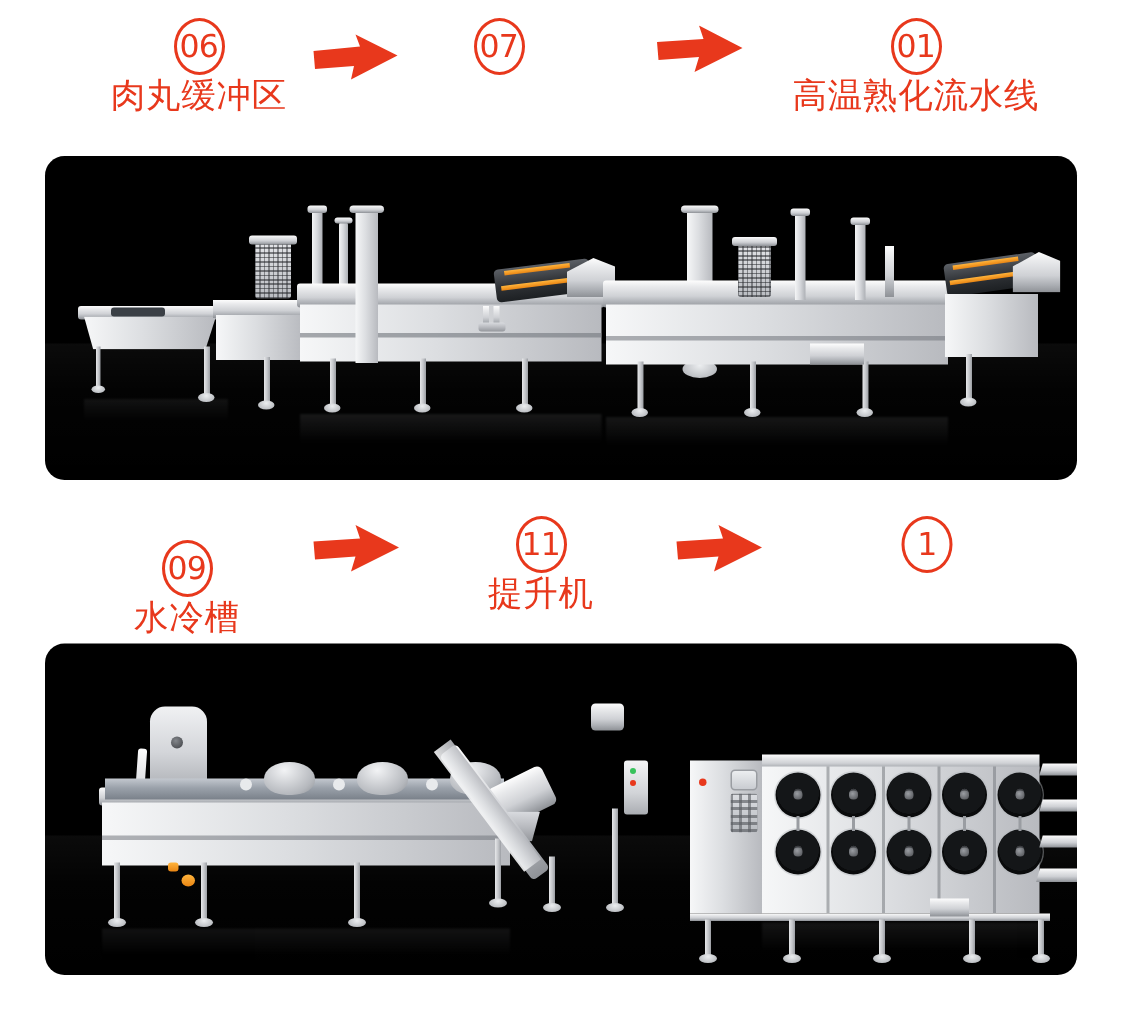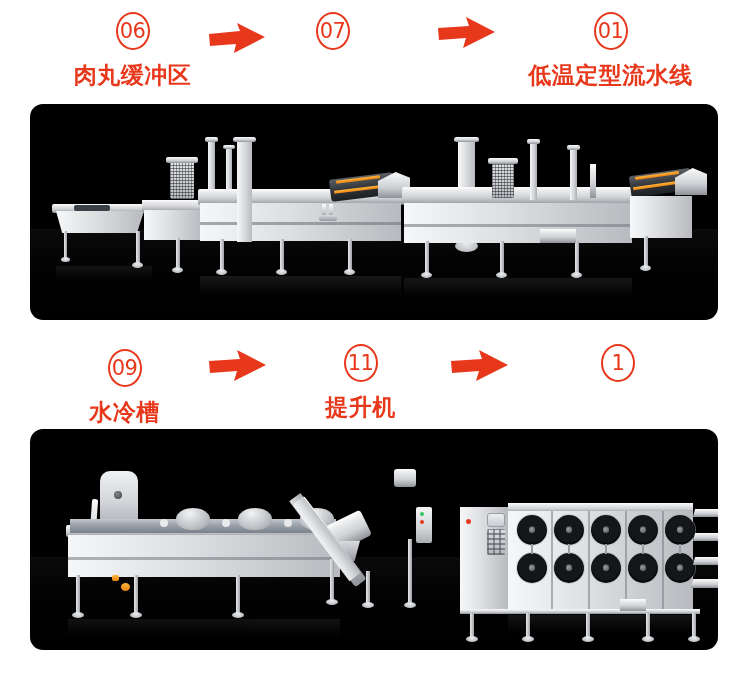--- a/index.html
+++ b/index.html
@@ -24,25 +24,25 @@
   .badge {
     width:34px; height:38px;
     border:2.4px solid #e8381c;
     border-radius:50%;
     display:flex; align-items:center; justify-content:center;
     font-size:21px; line-height:1;
     letter-spacing:-0.5px;
     font-family:"DejaVu Sans", "Liberation Sans", sans-serif;
   }
   .caption {
-    margin-top:13px;
+    margin-top:2px;
     font-size:23px;
     line-height:1.05;
     white-space:nowrap;
-    font-weight:700;
+    font-weight:400;
     letter-spacing:0.5px;
   }
 
   
   .arrow { position:absolute; width:60px; height:34px; }
   .arrow svg { display:block; width:100%; height:100%; }
 
   
   .panel {
     position:absolute;
@@ -164,21 +164,21 @@
     </div>
 
     <div class="arrow" style="left:437px; top:17px;">
       <svg viewBox="0 0 60 34" preserveAspectRatio="none" aria-hidden="true">
         <path d="M1 11 L32 9 L29 0 L58 15 L26 31 L29 21 L2 23 Z" fill="#e8381c"></path>
       </svg>
     </div>
 
     <div class="step" style="left:513px; top:12px; width:195px;">
       <div class="badge">01</div>
-      <div class="caption">低温定型流水线</div>
+      <div class="caption">高温熟化流水线</div>
     </div>
   </div>
 
   <div class="panel" id="panel-1">
     <div class="sr">肉丸缓冲区 / 低温定型流水线 / 高温熟化流水线 不锈钢生产线设备照片</div>
     <div class="scene">
 
       <div class="floor"></div>
 
       <div class="mp steel" style="left:22px; top:100px; width:96px; height:9px; border-radius:2px;"></div>
@@ -256,21 +256,21 @@
       <div class="mp foot" style="left:610px; top:161px; width:11px; height:6px;"></div>
 
       <div class="refl" style="left:170px; top:172px; width:201px; height:26px; opacity:.35;"></div>
       <div class="refl" style="left:374px; top:174px; width:228px; height:26px; opacity:.32;"></div>
       <div class="refl" style="left:26px; top:162px; width:96px; height:20px; opacity:.25;"></div>
     </div>
   </div>
 
   <div class="label-row row2">
 
-    <div class="step" style="left:72px; top:17px; width:105px;">
+    <div class="step" style="left:72px; top:28px; width:105px;">
       <div class="badge">09</div>
       <div class="caption">水冷槽</div>
     </div>
 
     <div class="arrow" style="left:208px; top:18px;">
       <svg viewBox="0 0 60 34" preserveAspectRatio="none" aria-hidden="true">
         <path d="M1 11 L32 9 L29 0 L58 15 L26 31 L29 21 L2 23 Z" fill="#e8381c"></path>
       </svg>
     </div>
 

